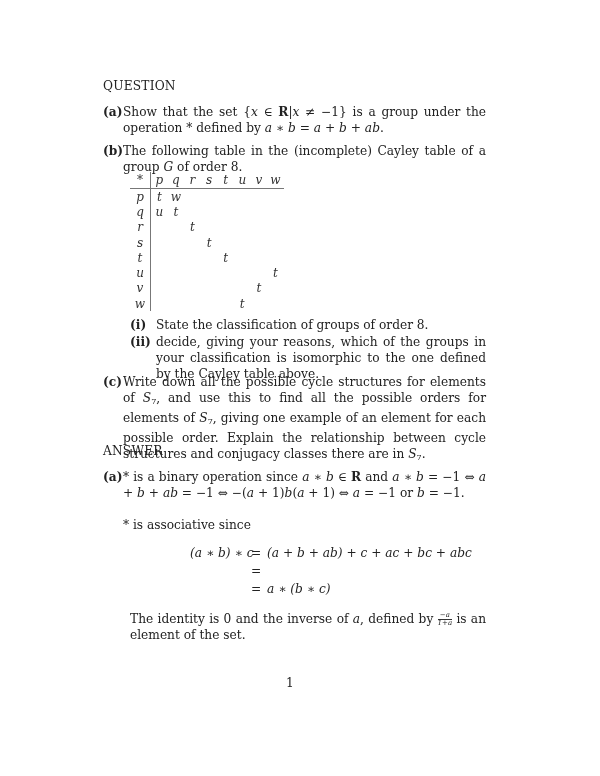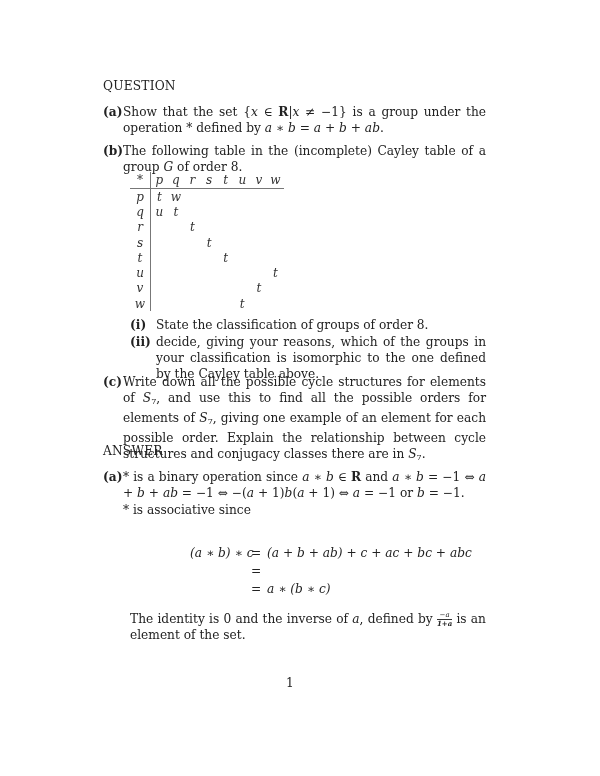--- a/index.html
+++ b/index.html
@@ -19,21 +19,21 @@
   table.cay { position:absolute; left:130px; top:172px; border-collapse:collapse; font-style:italic; font-size:12px; }
   table.cay td { width:16.6px; height:15.3px; padding:0; text-align:center; vertical-align:middle; color:#333; }
   table.cay td.star { width:20px; font-style:normal; }
   table.cay tr.head td { border-bottom:1px solid #777; height:16px; }
   table.cay td.rowh { border-right:1px solid #777; }
   .eq { position:absolute; font-style:italic; font-size:12.2px; }
   .eq .rel { font-style:normal; }
   sub { font-size:8px; vertical-align:-2px; font-style:normal; }
   .frac { display:inline-block; vertical-align:middle; text-align:center; font-size:7px; line-height:7px; font-style:italic; }
   .frac .num { border-bottom:0.8px solid #333; padding:0 1px; display:block; }
-  .frac .den { display:block;font-weight:bold; }
+  .frac .den { display:block; }
   .pageno { left:0; width:580px; text-align:center; top:676px; }
 </style>
 </head>
 <body>
 
 <div class="page">
 
   <div class="abs heading" style="top:79px;">QUESTION</div>
 
   <div class="abs item" style="top:104px;">
@@ -164,21 +164,21 @@
   <div class="abs item" style="top:374px;">
     <span class="lbl">(c)</span>
     <div class="body">Write down all the possible cycle structures for elements of <i>S</i><sub>7</sub>, and use this to find all the possible orders for elements of <i>S</i><sub>7</sub>, giving one example of an element for each possible order. Explain the relationship between cycle structures and conjugacy classes there are in <i>S</i><sub>7</sub>.</div>
   </div>
 
   <div class="abs heading" style="top:444px;">ANSWER</div>
 
   <div class="abs item" style="top:469px;">
     <span class="lbl">(a)</span>
     <div class="body">* is a binary operation since <i>a</i> ∗ <i>b</i> ∈ <span class="bf">R</span> and <i>a</i> ∗ <i>b</i> = −1 ⇔ <i>a</i> + <i>b</i> + <i>ab</i> = −1 ⇔ −(<i>a</i> + 1)<i>b</i>(<i>a</i> + 1) ⇔ <i>a</i> = −1 or <i>b</i> = −1.</div>
-    <div class="body" style="margin-top:1px;">* is associative since</div>
+    <div class="body" style="margin-top:16px;">* is associative since</div>
   </div>
 
   <div class="eq" style="top:546px; left:190px;">(a ∗ b) ∗ c</div>
   <div class="eq" style="top:546px; left:251px;"><span class="rel">=</span></div>
   <div class="eq" style="top:546px; left:267px;">(a + b + ab) + c + ac + bc + abc</div>
 
   <div class="eq" style="top:564px; left:251px;"><span class="rel">=</span></div>
 
   <div class="eq" style="top:582px; left:251px;"><span class="rel">=</span></div>
   <div class="eq" style="top:582px; left:267px;">a ∗ (b ∗ c)</div>

